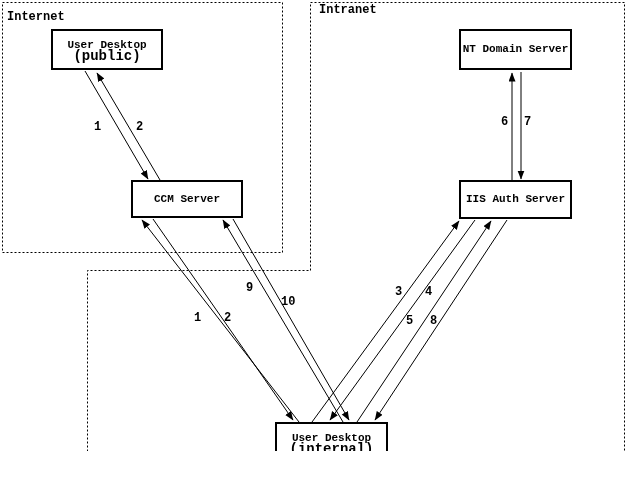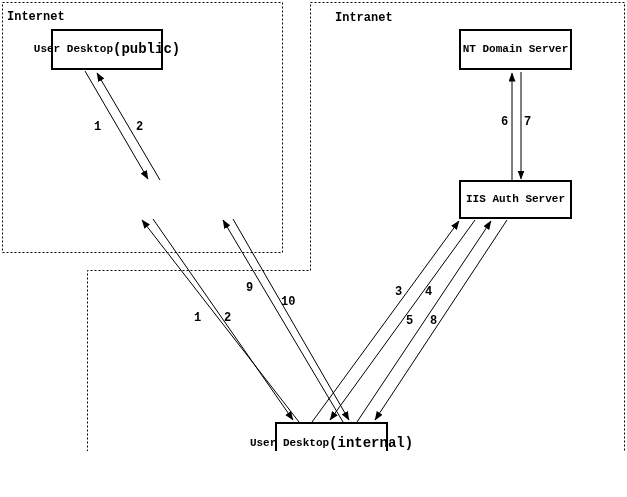--- a/index.html
+++ b/index.html
@@ -7,21 +7,21 @@
     position:relative;width:627px;height:451px;background:#ffffff;
     font-family:"Liberation Mono","DejaVu Sans Mono",monospace;
     color:#000;overflow:hidden;
   }
   .stage svg{position:absolute;left:0;top:0;}
   .region-label{
     position:absolute;font-size:12px;font-weight:bold;letter-spacing:0px;white-space:nowrap;
   }
   .node{
     position:absolute;border:2px solid #000;background:#fff;
-    display:flex;flex-direction:row;align-items:center;justify-content:center;
+    display:flex;flex-direction:column;align-items:center;justify-content:center;
     box-sizing:border-box;text-align:center;z-index:2;
   }
   .node-title{font-size:11px;font-weight:bold;white-space:nowrap;line-height:13px;}
   .node-sub{font-size:14px;font-weight:bold;white-space:nowrap;line-height:9px;}
   .edge-label{
     position:absolute;font-size:12px;font-weight:bold;white-space:nowrap;z-index:3;
   }
   .arrow{stroke:#000;stroke-width:1;}
   .dashed{fill:none;stroke:#000;stroke-width:1;stroke-dasharray:2 2;}
 </style>
@@ -53,27 +53,30 @@
     <line class="arrow" x1="475" y1="220" x2="330" y2="420" marker-end="url(#ah)"></line>
 
     <line class="arrow" x1="357" y1="422" x2="491" y2="221" marker-end="url(#ah)"></line>
     <line class="arrow" x1="507" y1="220" x2="375" y2="420" marker-end="url(#ah)"></line>
 
     <line class="arrow" x1="512" y1="180" x2="512" y2="73" marker-end="url(#ah)"></line>
     <line class="arrow" x1="521" y1="72" x2="521" y2="179" marker-end="url(#ah)"></line>
   </svg>
 
   <div class="region-label" style="left:7px;top:10px;">Internet</div>
-  <div class="region-label" style="left:319px;top:11px;margin-left:16px;">Intranet</div>
+  <div class="region-label" style="left:319px;top:3px;">Intranet</div>
 
   <div class="node" style="left:51px;top:29px;width:112px;height:41px;">
     <div class="node-title">User Desktop</div>
     <div class="node-sub">(public)</div>
   </div>
 
+  <div class="node" style="left:131px;top:180px;width:112px;height:38px;">
+    <div class="node-title">CCM Server</div>
+  </div>
 
   <div class="node" style="left:459px;top:29px;width:113px;height:41px;">
     <div class="node-title">NT Domain Server</div>
   </div>
 
   <div class="node" style="left:459px;top:180px;width:113px;height:39px;">
     <div class="node-title">IIS Auth Server</div>
   </div>
 
   <div class="node" style="left:275px;top:422px;width:113px;height:42px;">

